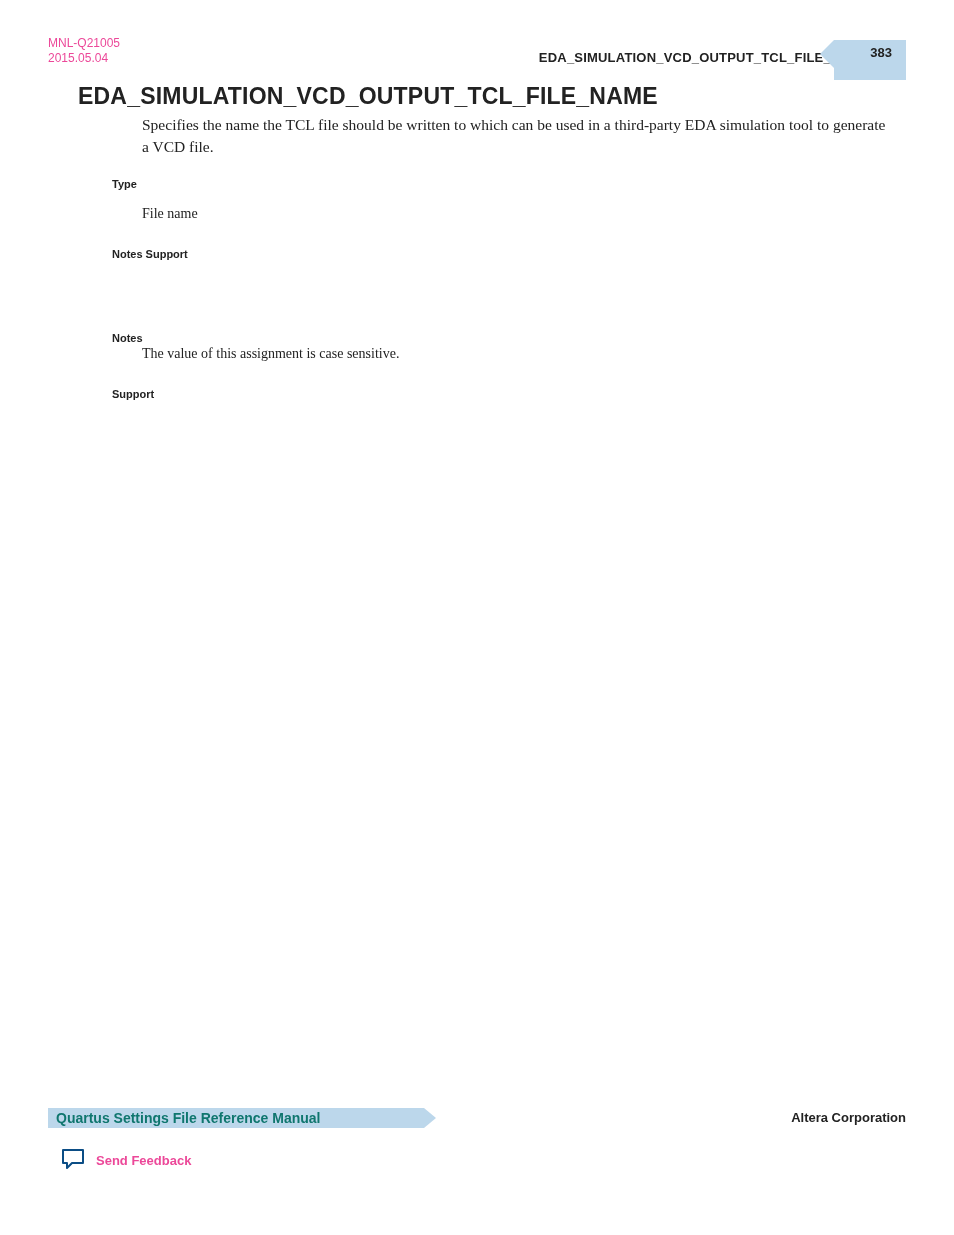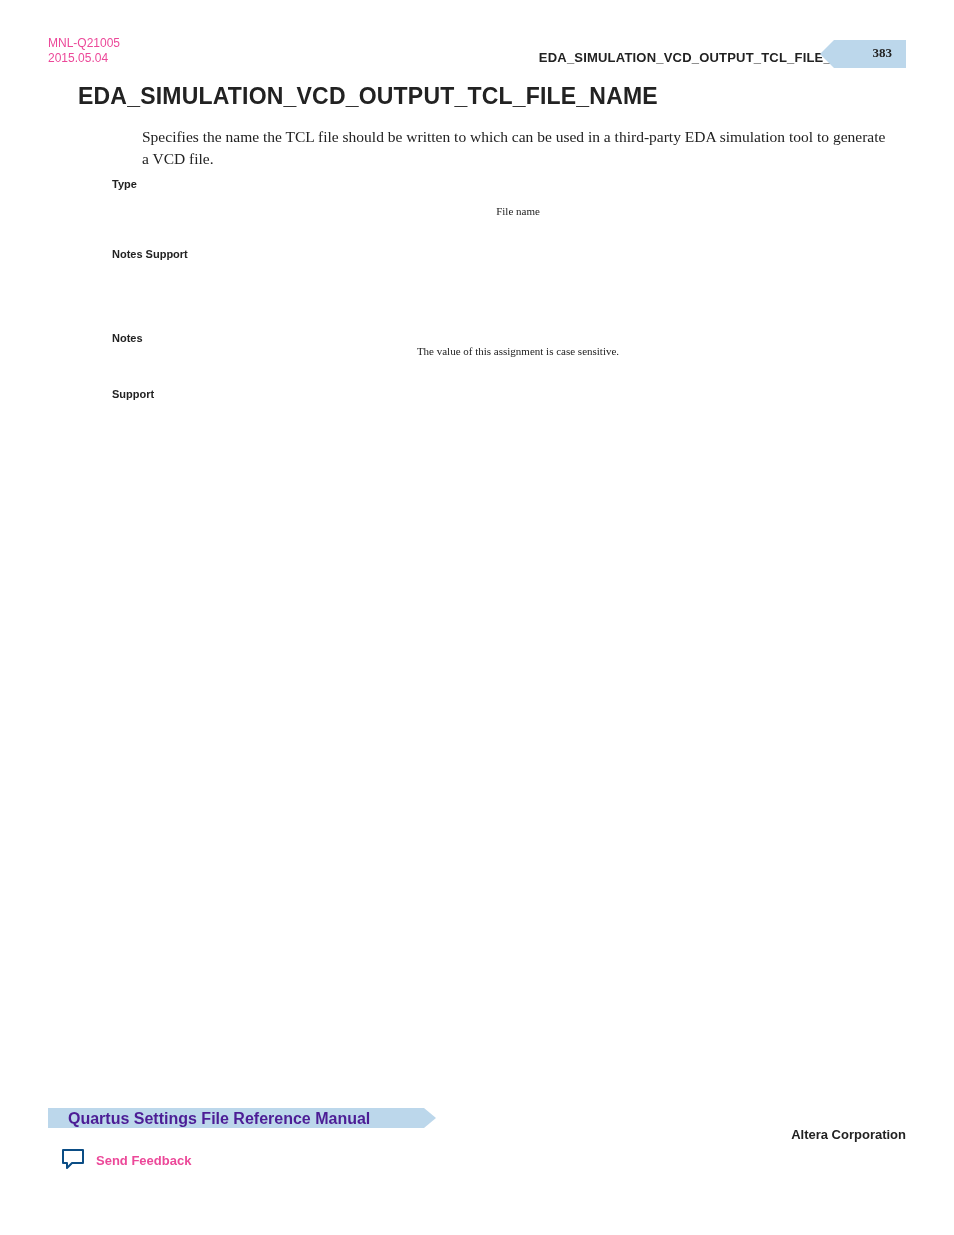--- a/index.html
+++ b/index.html
@@ -2,42 +2,42 @@
 <html><head>
 <meta charset="utf-8">
 <style>
   * { box-sizing: border-box; margin: 0; padding: 0; }
   html, body { width: 954px; height: 1235px; background: #fff; font-family: "Segoe UI", "Helvetica Neue", Arial, sans-serif; color: #222; }
   .page { position: relative; width: 954px; height: 1235px; }
 
   
   .hdr-left { position: absolute; left: 48px; top: 36px; line-height: 1.25; font-size: 12px; color: #ec4899; }
   .running-title { position: absolute; right: 84px; top: 50px; font-weight: 700; font-size: 13px; color: #222; letter-spacing: 0.2px; }
-  .pagebox { position: absolute; right: 48px; top: 40px; width: 72px; height: 28px; background: #bcd7eb; font-family: Liberation Serif, serif; }
+  .pagebox { position: absolute; right: 48px; top: 40px; width: 72px; height: 40px; background: #bcd7eb; }
   .pagebox::before {
     content: ""; position: absolute; left: -14px; top: 0; width: 0; height: 0;
     border-top: 14px solid transparent; border-bottom: 14px solid transparent; border-right: 14px solid #bcd7eb;
   }
   .pagebox span { position: absolute; right: 14px; top: 5px; font-weight: 700; font-size: 13px; color: #222; }
 
   
   .h1 { position: absolute; left: 78px; top: 83px; font-weight: 700; font-size: 23px; letter-spacing: 0.2px; }
-  .desc { position: absolute; left: 142px; top: 114px; right: 60px; font-family: Georgia, "Times New Roman", serif; font-size: 15.5px; line-height: 1.45; margin-top: 12px; }
+  .desc { position: absolute; left: 142px; top: 114px; right: 60px; font-family: Georgia, "Times New Roman", serif; font-size: 15.5px; line-height: 1.45; }
 
   .sect { position: absolute; left: 112px; font-weight: 700; font-size: 11px; }
-  .body { position: absolute; left: 142px; right: 60px; font-family: Georgia, "Times New Roman", serif; font-size: 11px; line-height: 1.4; text-align: center; }
+  .body { position: absolute; left: 142px; right: 60px; font-family: Georgia, "Times New Roman", serif; font-size: 14px; line-height: 1.4; }
 
   
   .ftr-bar { position: absolute; left: 48px; top: 1108px; width: 376px; height: 20px; background: #bcd7eb; }
   .ftr-bar::after {
     content: ""; position: absolute; right: -12px; top: 0; width: 0; height: 0;
     border-top: 10px solid transparent; border-bottom: 10px solid transparent; border-left: 12px solid #bcd7eb;
   }
-  .ftr-bar span { position: absolute; left: 20px; top: 2px; font-weight: 700; font-size: 16px; color: #4c1d95; }
-  .ftr-right { position: absolute; right: 48px; top: 1110px; font-weight: 700; font-size: 13px; margin-top: 17px; }
+  .ftr-bar span { position: absolute; left: 8px; top: 2px; font-weight: 700; font-size: 14px; color: #0f766e; }
+  .ftr-right { position: absolute; right: 48px; top: 1110px; font-weight: 700; font-size: 13px; }
 
   .feedback { position: absolute; left: 60px; top: 1147px; display: flex; align-items: center; gap: 10px; }
   .feedback svg { width: 26px; height: 24px; }
   .feedback span { font-weight: 700; font-size: 13px; color: #ec4899; }
 </style>
 </head>
 <body>
 
 <div class="page">
 

